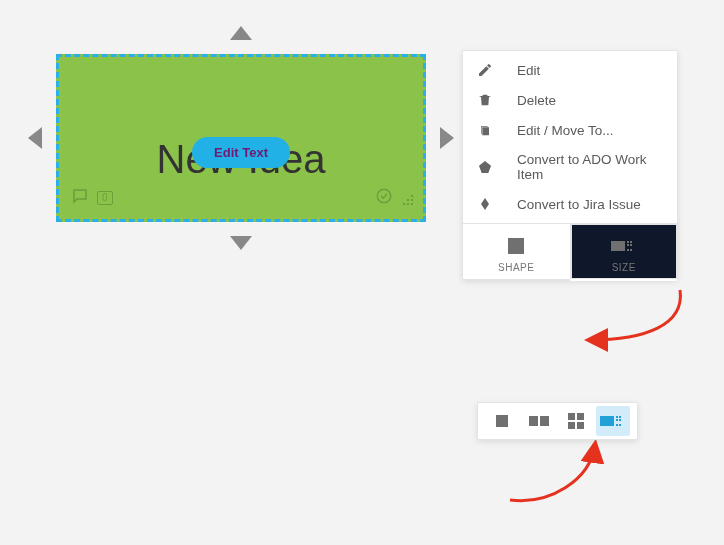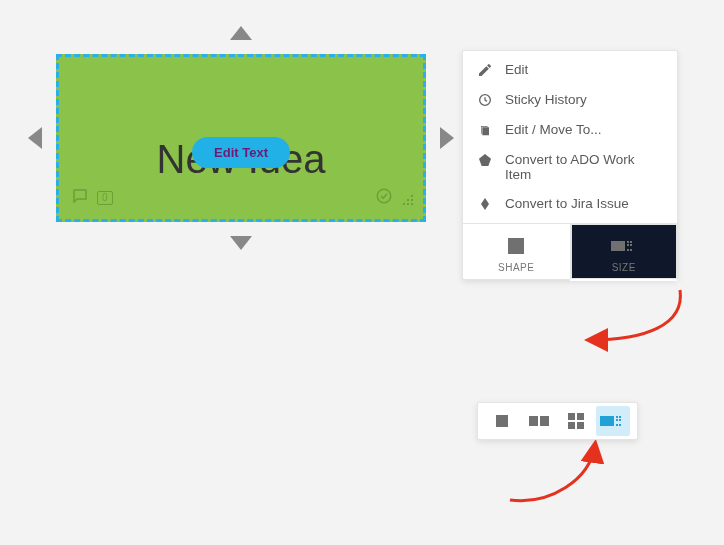--- a/index.html
+++ b/index.html
@@ -23,21 +23,21 @@
   .count-box { display:inline-block; border:1.5px solid #6aa03a; font-size:10px; padding:1px 4px; border-radius:2px; line-height:1; }
 
   .br-icons { position: absolute; right: 10px; bottom: 10px; display:flex; gap:6px; align-items:center; color:#6aa03a; }
   .br-icons svg { width:18px; height:18px; }
   .drag { width:14px; height:14px; position:relative; }
   .drag span { position:absolute; width:2px; height:2px; background:#6aa03a; }
 
   
   .menu { position:absolute; left:462px; top:50px; width:216px; background:#fff; border:1px solid #e4e4e4; border-radius:2px; box-shadow:0 2px 6px rgba(0,0,0,.1); font-size:13.5px; color:#5a5a5a; }
   .menu-list { list-style:none; padding:4px 0; }
-  .menu-item { display:flex; align-items:flex-start; gap:12px; padding:7px 14px; cursor:pointer; }
+  .menu-item { display:flex; align-items:center; gap:24px; padding:7px 14px; cursor:pointer; }
   .mi-icon { width:16px; height:16px; color:#666; display:flex; align-items:center; justify-content:center; flex-shrink:0; }
   .mi-icon svg { width:16px; height:16px; }
 
   .bottom-row { display:flex; border-top:1px solid #e4e4e4; }
   .bcell { flex:1; text-align:center; padding:10px 0 6px; cursor:pointer; font-size:10px; color:#777; letter-spacing:.5px; }
   .bcell + .bcell { border-left:1px solid #e4e4e4; }
   .bcell.active { background:#0f172a; box-shadow:0 2px 0 #fff,0 0 0 1px #e4e4e4 inset; }
   .bicon { height:24px; display:flex; align-items:center; justify-content:center; margin-bottom:4px; }
 
   
@@ -87,26 +87,25 @@
     <li class="menu-item">
       <span class="mi-icon">
           <svg viewBox="0 0 24 24" fill="currentColor">
             <path d="M3 17.25V21h3.75L17.8 9.94l-3.75-3.75L3 17.25zM20.7 7.04a1 1 0 000-1.41l-2.33-2.34a1 1 0 00-1.41 0l-1.83 1.83 3.75 3.75 1.82-1.83z"></path>
           </svg>
         </span>
       <span>Edit</span>
     </li>
     <li class="menu-item">
       <span class="mi-icon">
-          <svg viewBox="0 0 24 24" fill="none" stroke="currentColor" stroke-width="2">
-            <circle cx="12" cy="12" r="8"></circle>
-            <path d="M12 8v4l3 2"></path>
-          </svg>
-        </span>
-      <span>Sticky History</span>
+          <svg viewBox="0 0 24 24" fill="currentColor">
+            <path d="M6 7h12l-1 13H7L6 7zm3-3h6l1 2H8l1-2zM4 6h16v1H4z"></path>
+          </svg>
+        </span>
+      <span>Delete</span>
     </li>
     <li class="menu-item">
       <span class="mi-icon">
           <svg viewBox="0 0 24 24" fill="currentColor">
             <path d="M8 8h10v12H8zM6 6v12h1V7h9V6z"></path>
           </svg>
         </span>
       <span>Edit / Move To...</span>
     </li>
     <li class="menu-item">

